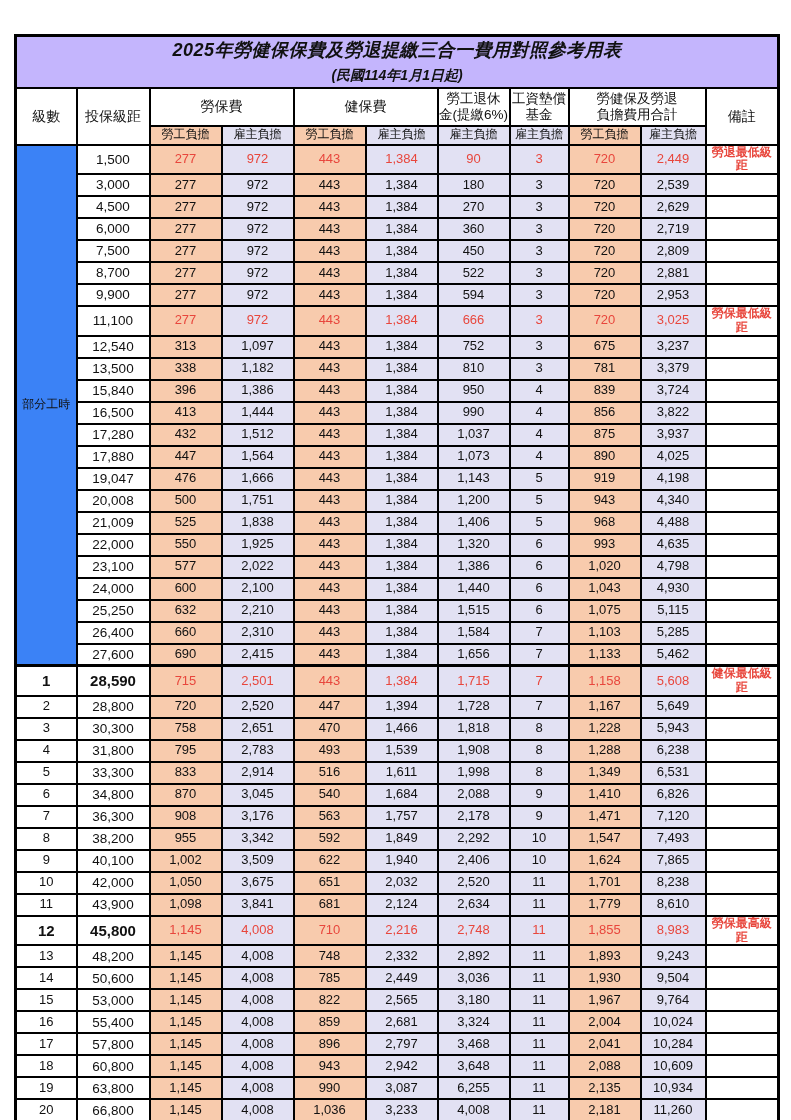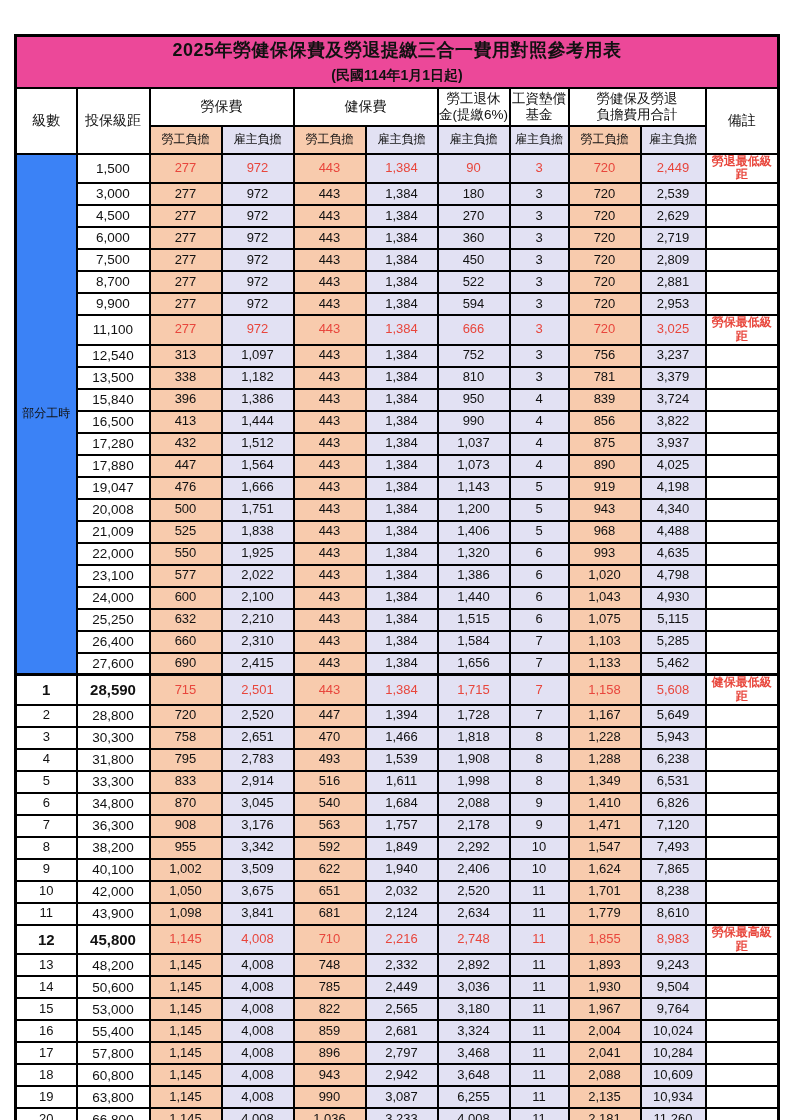--- a/index.html
+++ b/index.html
@@ -19,26 +19,26 @@
     border: 3px solid #000;
   }
   th, td {
     border: 2px solid #000;
     padding: 0;
     text-align: center;
     vertical-align: middle;
     overflow: hidden;
     line-height: 1.15;
   }
-  .title-cell { height: 52px; background: #ec4899; }
+  .title-cell { height: 52px; background: #c4b5fd; font-style: italic; }
   .title-line1 { font-size: 18px; font-weight: bold; letter-spacing: .5px; }
   .title-line2 { font-size: 14px; font-weight: bold; margin-top: 6px; }
   tr.header-groups th { height: 38px; font-size: 14px; font-weight: normal; background:#fff; }
   tr.header-groups th.pre { white-space: pre-line; font-size: 13.5px; }
-  tr.header-subs th { height: 28px; font-size: 12px; font-weight: normal; }
+  tr.header-subs th { height: 19px; font-size: 12px; font-weight: normal; }
   tbody tr { height: 22px; }
   tbody td { font-size: 13px; }
   .bg-emp { background: var(--emp-bg, #f8cbad); }
   .bg-er  { background: var(--er-bg, #e2e1f3); }
   .part-time-cell { font-size: 12px; background:#3b82f6; }
   .level-cell, .bracket-cell, .remark-cell { background:#fff; }
   .bracket-cell { font-size: 13.5px; text-align: center; }
   .remark-cell { font-size: 12px; font-weight: bold; color: var(--red, #e8463c); padding: 0 1px; }
   tr.red-row td.value-cell { color: var(--red, #e8463c); }
   tr.bold-row .level-cell, tr.bold-row .bracket-cell { font-weight: bold; font-size: 15px; }
@@ -192,21 +192,21 @@
           <td class="remark-cell">勞保最低級距</td>
         </tr>
         <tr>
           <td class="bracket-cell">12,540</td>
           <td class="value-cell bg-emp">313</td>
           <td class="value-cell bg-er">1,097</td>
           <td class="value-cell bg-emp">443</td>
           <td class="value-cell bg-er">1,384</td>
           <td class="value-cell bg-er">752</td>
           <td class="value-cell bg-er">3</td>
-          <td class="value-cell bg-emp">756</td>
+          <td class="value-cell bg-emp">675</td>
           <td class="value-cell bg-er">3,237</td>
           <td class="remark-cell"></td>
         </tr>
         <tr>
           <td class="bracket-cell">13,500</td>
           <td class="value-cell bg-emp">338</td>
           <td class="value-cell bg-er">1,182</td>
           <td class="value-cell bg-emp">443</td>
           <td class="value-cell bg-er">1,384</td>
           <td class="value-cell bg-er">810</td>

